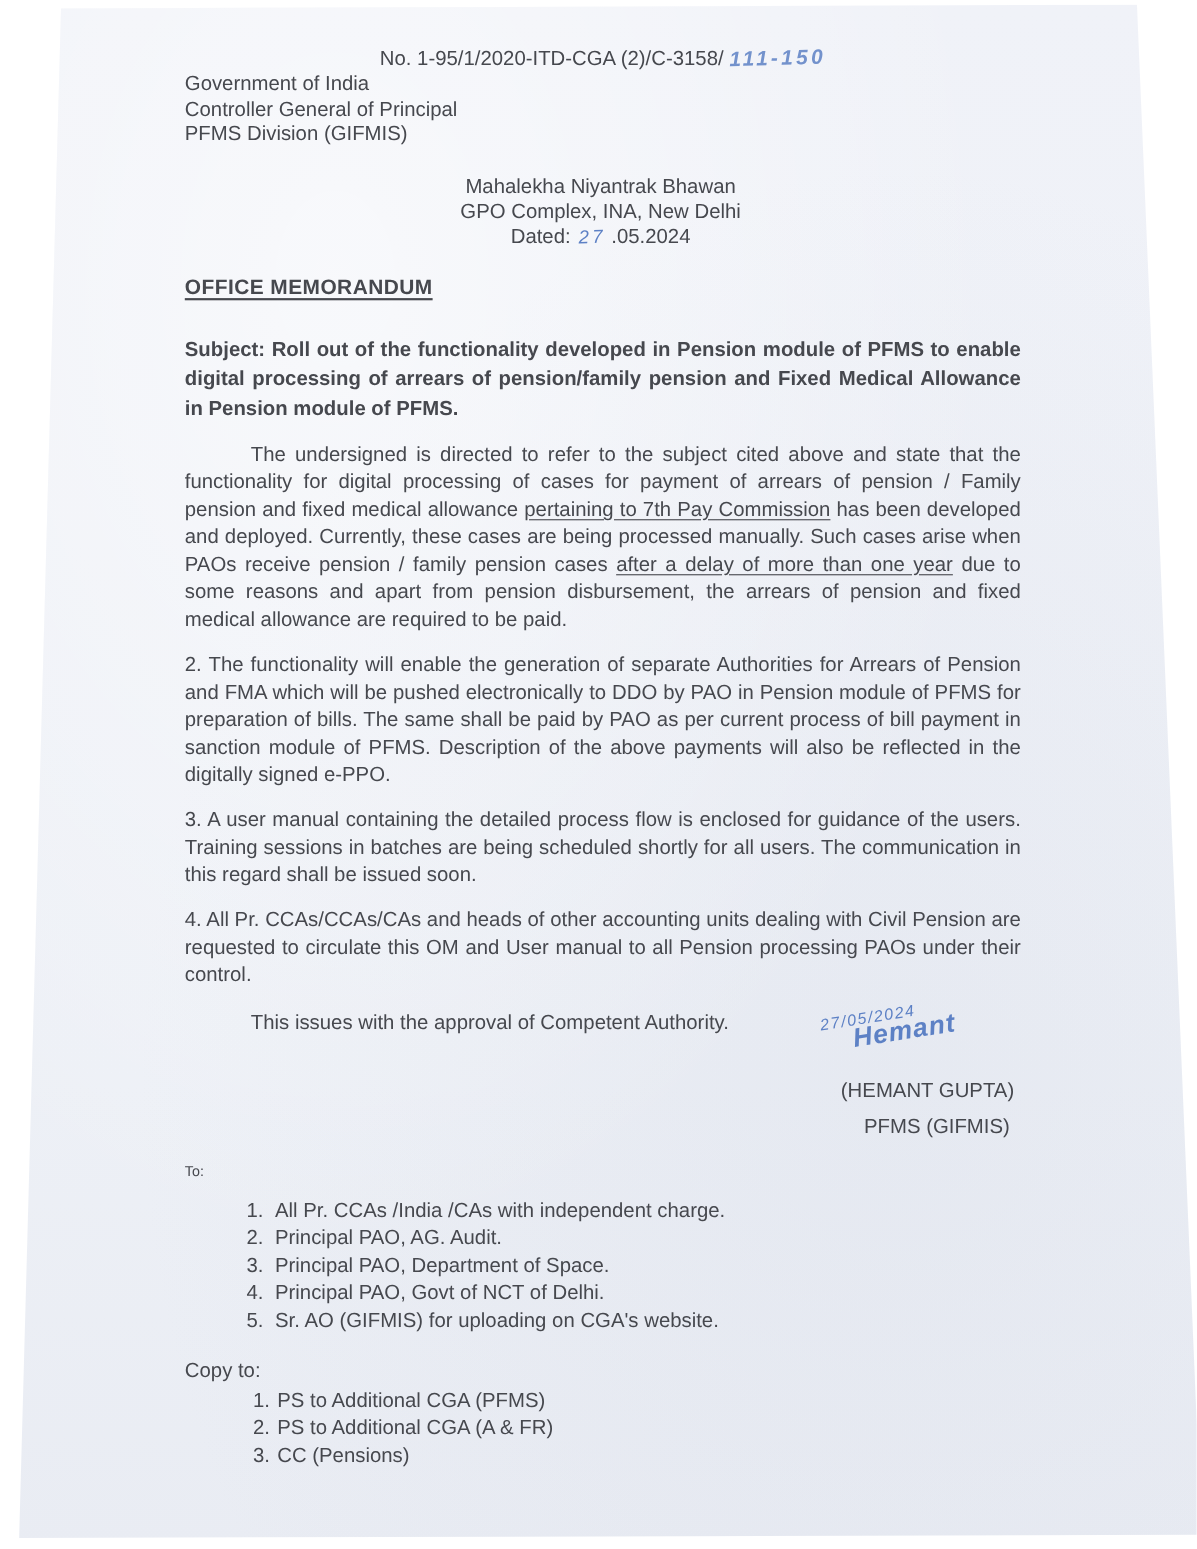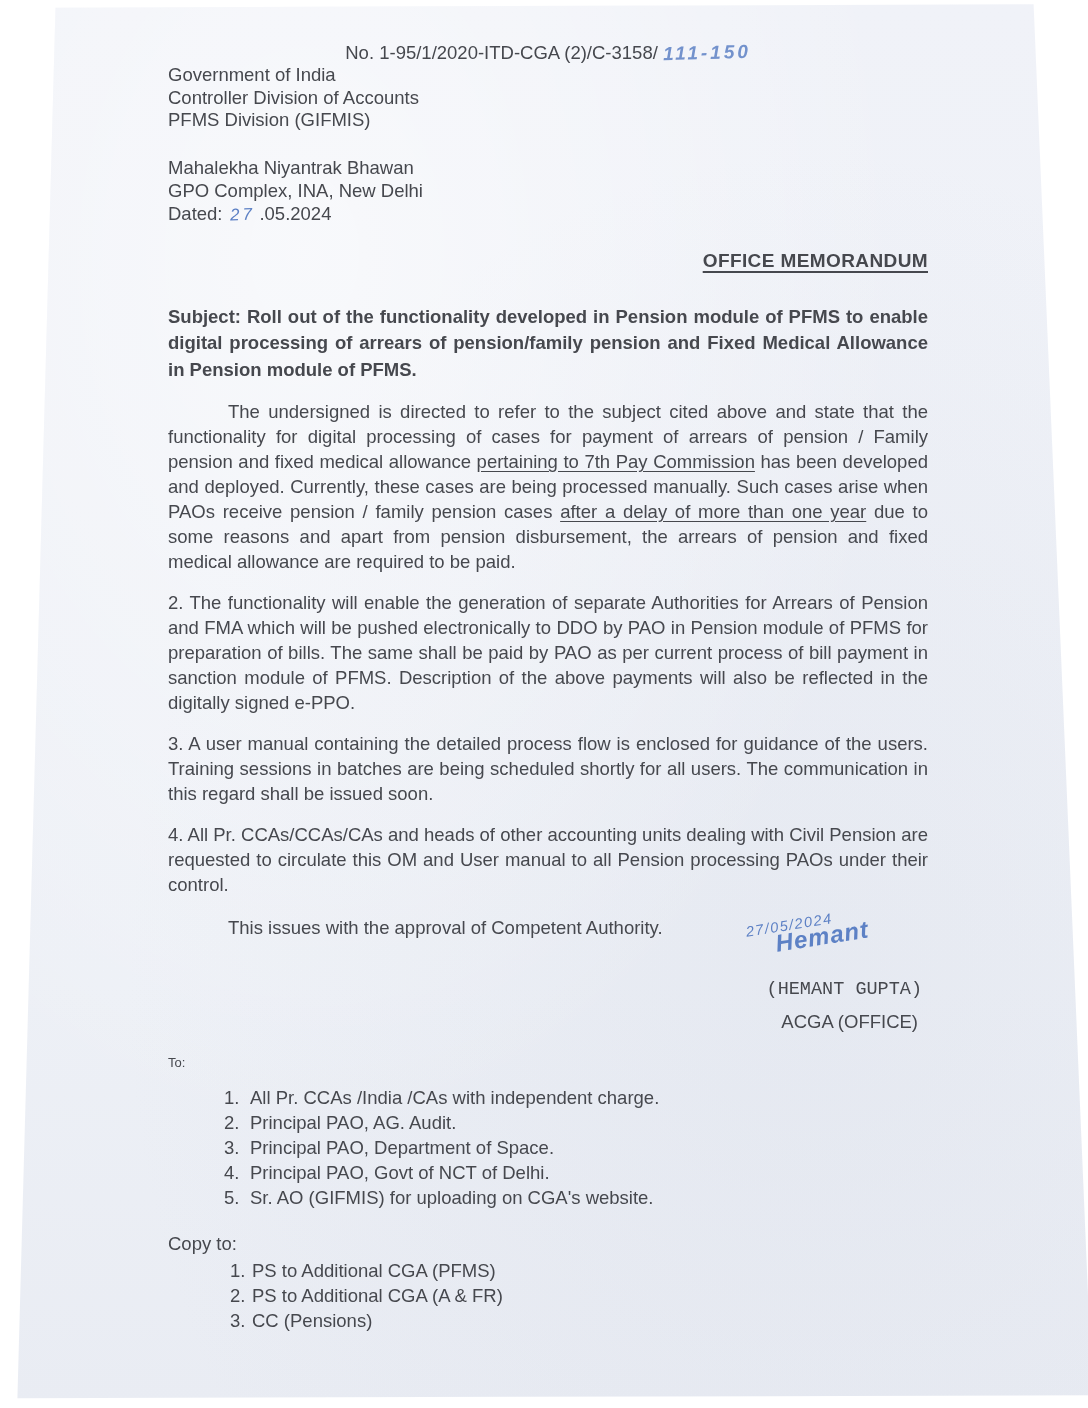--- a/index.html
+++ b/index.html
@@ -22,41 +22,41 @@
   }
   .content{
     position:absolute;left:168px;top:0;width:760px;
   }
   .hw{color:#5d81c5;}
   
   .ref-line{margin-top:42px;text-align:center;font-size:18.5px;}
   .ref-hw{display:inline-block;margin-left:5px;font-size:19px;letter-spacing:3px;
           font-style:italic;transform:rotate(-1.5deg);font-weight:bold;opacity:.85;}
   .org{text-align:left;font-size:18.5px;line-height:22.5px;}
-  .addr{margin-top:24px;text-align:left;font-size:18.5px;line-height:23px;padding-right:4px;}
+  .addr{margin-top:24px;text-align:center;font-size:18.5px;line-height:23px;padding-right:4px;}
   .dated .hw{display:inline-block;margin:0 5px 0 7px;font-size:17px;letter-spacing:3px;
              font-style:italic;transform:rotate(-2deg);}
   
-  .title{margin-top:24px;text-align:right;}
+  .title{margin-top:24px;text-align:left;}
   .title-text{font-weight:bold;font-size:19px;letter-spacing:.4px;
     text-decoration:underline;text-underline-offset:4px;text-decoration-thickness:2px;}
   
   .subject{margin:32px 0 0;font-weight:bold;font-size:18.5px;line-height:26.5px;text-align:justify;}
   .para{margin:16px 0 0;font-size:18.5px;line-height:25px;text-align:justify;}
   .indent{text-indent:60px;}
   .u{text-decoration:underline;text-underline-offset:3px;}
   .closing{margin-top:18px;text-align:left;}
   
   .sig{margin-top:2px;text-align:right;}
   .sig-hw{padding-right:58px;transform:rotate(-3deg);line-height:17px;}
   .sig-name{display:inline-block;font-size:24px;font-style:italic;font-weight:bold;
             letter-spacing:1px;transform:rotate(-6deg);}
   .sig-date{display:block;font-size:14.5px;font-style:italic;letter-spacing:1.5px;
             margin:-2px 34px 0 0;transform:rotate(-6deg);}
-  .sig-printed{font-size:18.5px;margin-top:2px;padding-right:6px;font-family:Liberation Mono, monospace;}
+  .sig-printed{font-size:18.5px;margin-top:2px;padding-right:6px;}
   .sig-desig{font-size:18.5px;margin-top:11px;padding-right:10px;}
   
   .to-label{margin-top:22px;font-size:13px;}
   .list{font-size:18.5px;}
   .to-list{margin:15px 0 0 56px;line-height:25px;}
   .copy-label{margin-top:23px;font-size:18.5px;}
   .copy-list{margin:3px 0 0 62px;line-height:25px;}
   .list-row{display:flex;}
   .to-list .num{flex:0 0 26px;}
   .copy-list .num{flex:0 0 22px;}
@@ -68,21 +68,21 @@
 <div class="paper"></div>
 
 <div class="content">
 
   <div class="ref-line">
     <span>No. 1-95/1/2020-ITD-CGA (2)/C-3158/</span><span class="hw ref-hw">111-150</span>
   </div>
 
   <div class="org">
     <div>Government of India</div>
-    <div>Controller Division of Accounts</div>
+    <div>Controller General of Principal</div>
     <div>PFMS Division (GIFMIS)</div>
   </div>
 
   <div class="addr">
     <div>Mahalekha Niyantrak Bhawan</div>
     <div>GPO Complex, INA, New Delhi</div>
     <div class="dated">
       <span>Dated:</span><span class="hw">27</span><span>.05.2024</span>
     </div>
   </div>
@@ -99,21 +99,21 @@
   <p class="para"><span>4. All Pr. CCAs/CCAs/CAs and heads of other accounting units dealing with Civil Pension are requested to circulate this OM and User manual to all Pension processing PAOs under their control.</span></p>
 
   <p class="para indent closing">This issues with the approval of Competent Authority.</p>
 
   <div class="sig">
     <div class="sig-hw">
       <span class="hw sig-name">Hemant</span>
       <span class="hw sig-date">27/05/2024</span>
     </div>
     <div class="sig-printed">(HEMANT GUPTA)</div>
-    <div class="sig-desig">ACGA (OFFICE)</div>
+    <div class="sig-desig">PFMS (GIFMIS)</div>
   </div>
 
   <div class="to-label">To:</div>
   <div class="list to-list">
       <div class="list-row">
         <span class="num">1.</span>
         <span class="txt">All Pr. CCAs /India /CAs with independent charge.</span>
       </div>
       <div class="list-row">
         <span class="num">2.</span>

